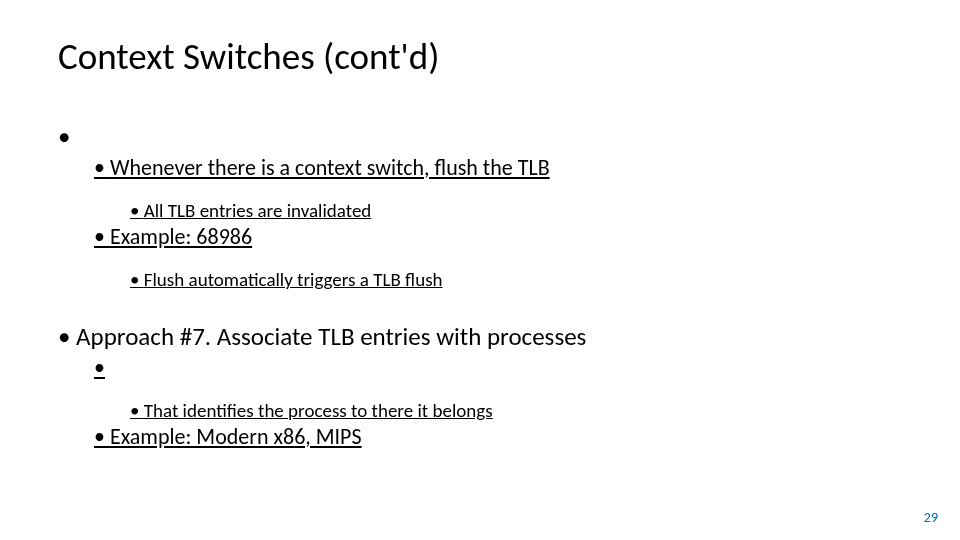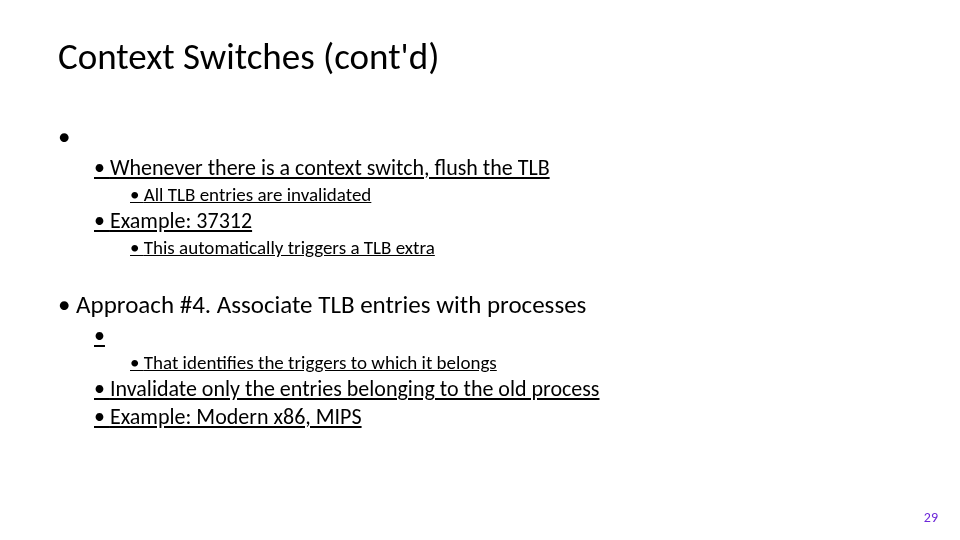--- a/index.html
+++ b/index.html
@@ -4,57 +4,56 @@
 <style>
   * { margin: 0; padding: 0; box-sizing: border-box; }
   html, body { width: 960px; height: 540px; background: #fff; font-family: Calibri, "Segoe UI", Arial, sans-serif; color: #000; }
   .slide { position: relative; width: 960px; height: 540px; padding: 34px 58px 0 58px; }
   .title { font-size: 37px; font-weight: 400; letter-spacing: 0px; margin-bottom: 42px; }
   ul { list-style: none; }
   li::before { content: "• "; }
   .lvl1 > li { font-size: 25px; font-weight: 400; margin-bottom: 2px; padding-left: 0; }
   .lvl2 { margin-left: 36px; margin-top: 2px; }
   .lvl2 > li { font-size: 22px; font-weight: 400; margin-bottom: 1px; text-decoration: underline; }
-  .lvl3 { margin-left: 36px; margin-top: 2px; }
+  .lvl3 { margin-left: 36px; margin-top: 18px; }
   .lvl3 > li { font-size: 19px; font-weight: 400; margin-bottom: 1px; }
   .gap { margin-top: 30px; }
-  .page-num { position: absolute; bottom: 14px; right: 22px; font-size: 14px; color: #6d28d9; }
+  .page-num { position: absolute; bottom: 14px; right: 22px; font-size: 14px; color: #0369a1; }
 </style>
 </head>
 <body>
 
 <div class="slide">
   <h1 class="title">Context Switches (cont'd)</h1>
 
   <ul class="lvl1">
     <li>
       <ul class="lvl2">
         <li>
           <span>Whenever there is a context switch, flush the TLB</span>
           <ul class="lvl3">
             <li><span>All TLB entries are invalidated</span></li>
           </ul>
         </li>
         <li>
-          <span>Example: 37312</span>
+          <span>Example: 68986</span>
           <ul class="lvl3">
-            <li><span>This automatically triggers a TLB extra</span></li>
+            <li><span>Flush automatically triggers a TLB flush</span></li>
           </ul>
         </li>
       </ul>
     </li>
 
     <li class="gap">
-      <span>Approach #4. Associate TLB entries with processes</span>
+      <span>Approach #7. Associate TLB entries with processes</span>
       <ul class="lvl2">
         <li>
           <ul class="lvl3">
-            <li><span>That identifies the triggers to which it belongs</span></li>
+            <li><span>That identifies the process to there it belongs</span></li>
           </ul>
         </li>
-        <li><span>Invalidate only the entries belonging to the old process</span></li>
         <li><span>Example: Modern x86, MIPS</span></li>
       </ul>
     </li>
   </ul>
 
   <div class="page-num">29</div>
 </div>
 
 </body></html>

